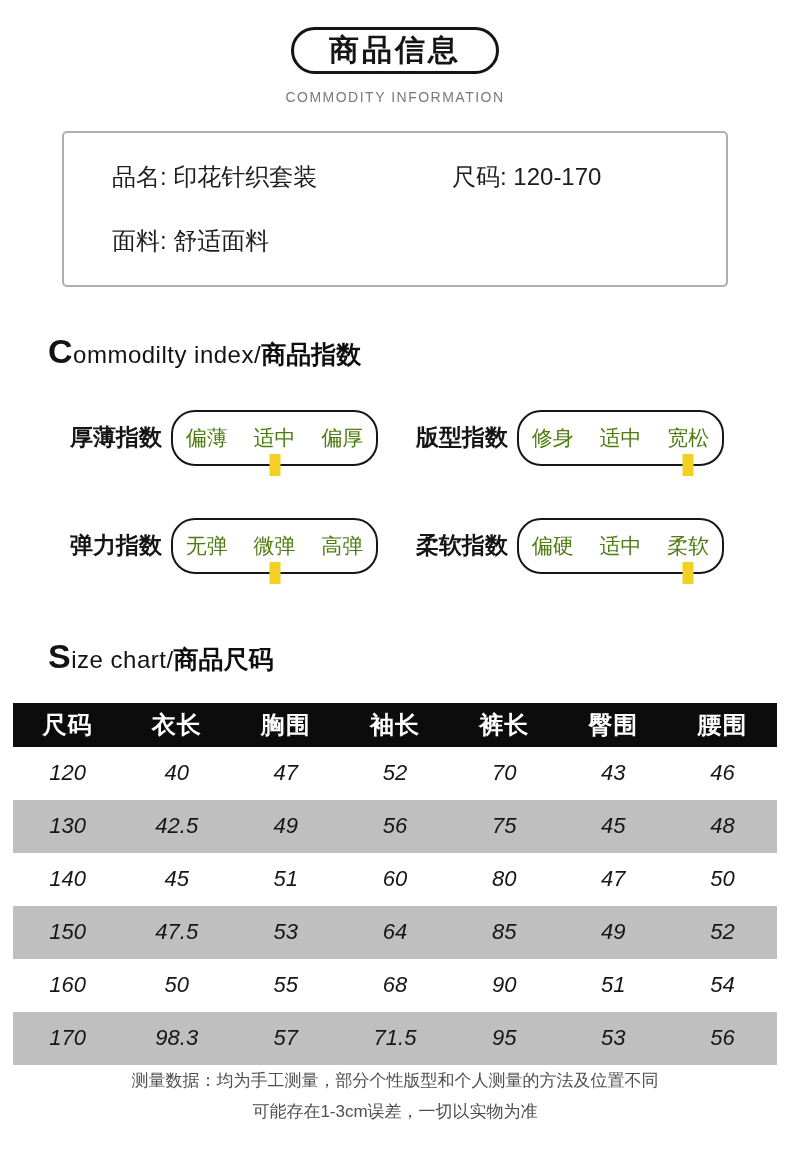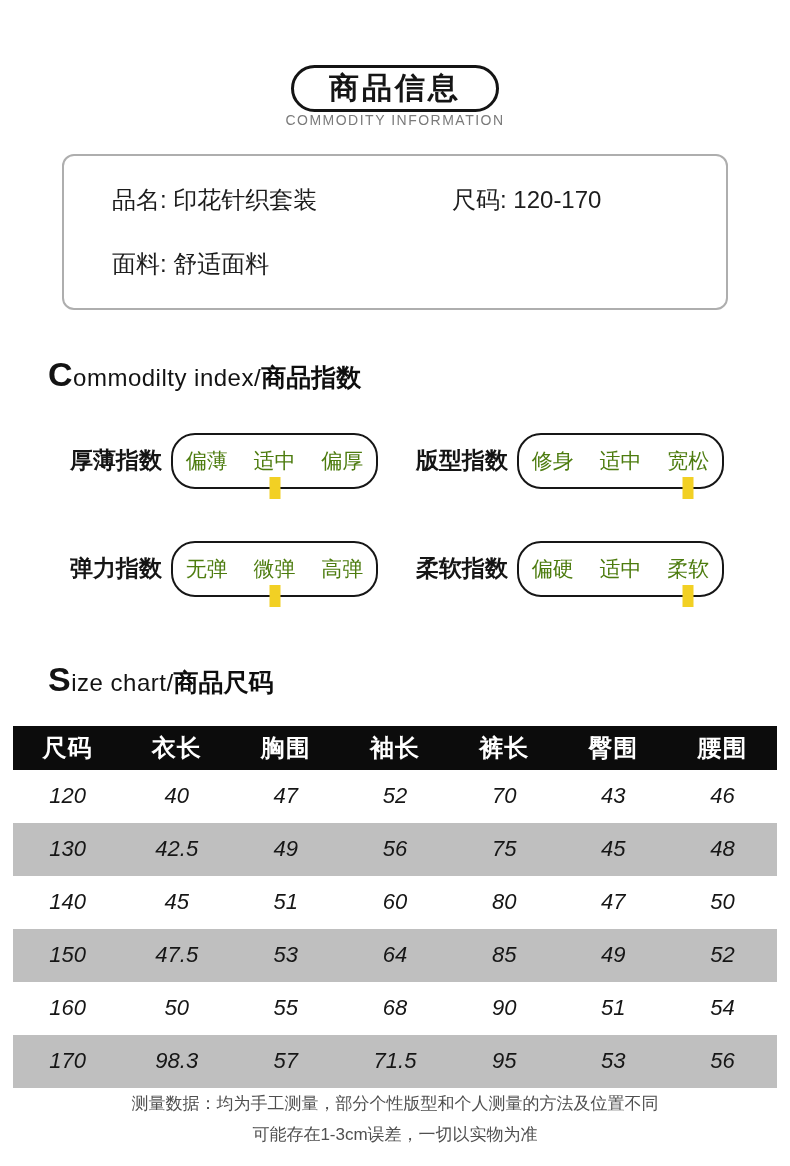--- a/index.html
+++ b/index.html
@@ -6,28 +6,28 @@
     --accent:#f2d024;
     --thead-bg:#0c0c0c;
     --row-alt:#bfbfbf;
   }
   *{box-sizing:border-box;margin:0;padding:0;}
   html,body{background:#fff;}
   body{font-family:"Liberation Sans","DejaVu Sans",sans-serif;color:#151515;}
   .page{position:relative;width:790px;height:1166px;margin:0 auto;background:#fff;overflow:hidden;}
 
   
-  .header{padding-top:65px;}
+  .header{padding-top:27px;}
   .title-pill{width:208px;height:47px;margin:0 auto;border:3px solid #141414;border-radius:26px;
     display:flex;align-items:center;justify-content:center;}
   .title-pill span{font-size:30px;font-weight:700;letter-spacing:3px;}
-  .subtitle{margin-top:0;text-align:center;font-size:14px;letter-spacing:1.5px;color:#7a7a7a;font-weight:500;}
+  .subtitle{margin-top:15px;text-align:center;font-size:14px;letter-spacing:1.5px;color:#7a7a7a;font-weight:500;}
 
   
-  .info-card{width:666px;height:156px;margin:26px auto 0;border:2px solid #aeaeae;border-radius:12px;
+  .info-card{width:666px;height:156px;margin:26px auto 0;border:2px solid #aeaeae;border-radius:5px;
     display:grid;grid-template-columns:340px 1fr;align-content:center;row-gap:32px;padding-left:48px;}
   .info-item{font-size:24px;font-weight:500;color:#1c1c1c;}
 
   
   .section-heading{margin:44px 0 0 48px;font-size:24px;line-height:1.2;}
   .section-heading .lead{display:inline-block;font-weight:500;letter-spacing:0.5px;color:#131313;}
   .section-heading .lead::first-letter{font-size:34px;font-weight:800;}
   .section-heading .zh{font-weight:800;font-size:25px;color:#0e0e0e;}
   .size-heading{margin-top:62px;}
 

